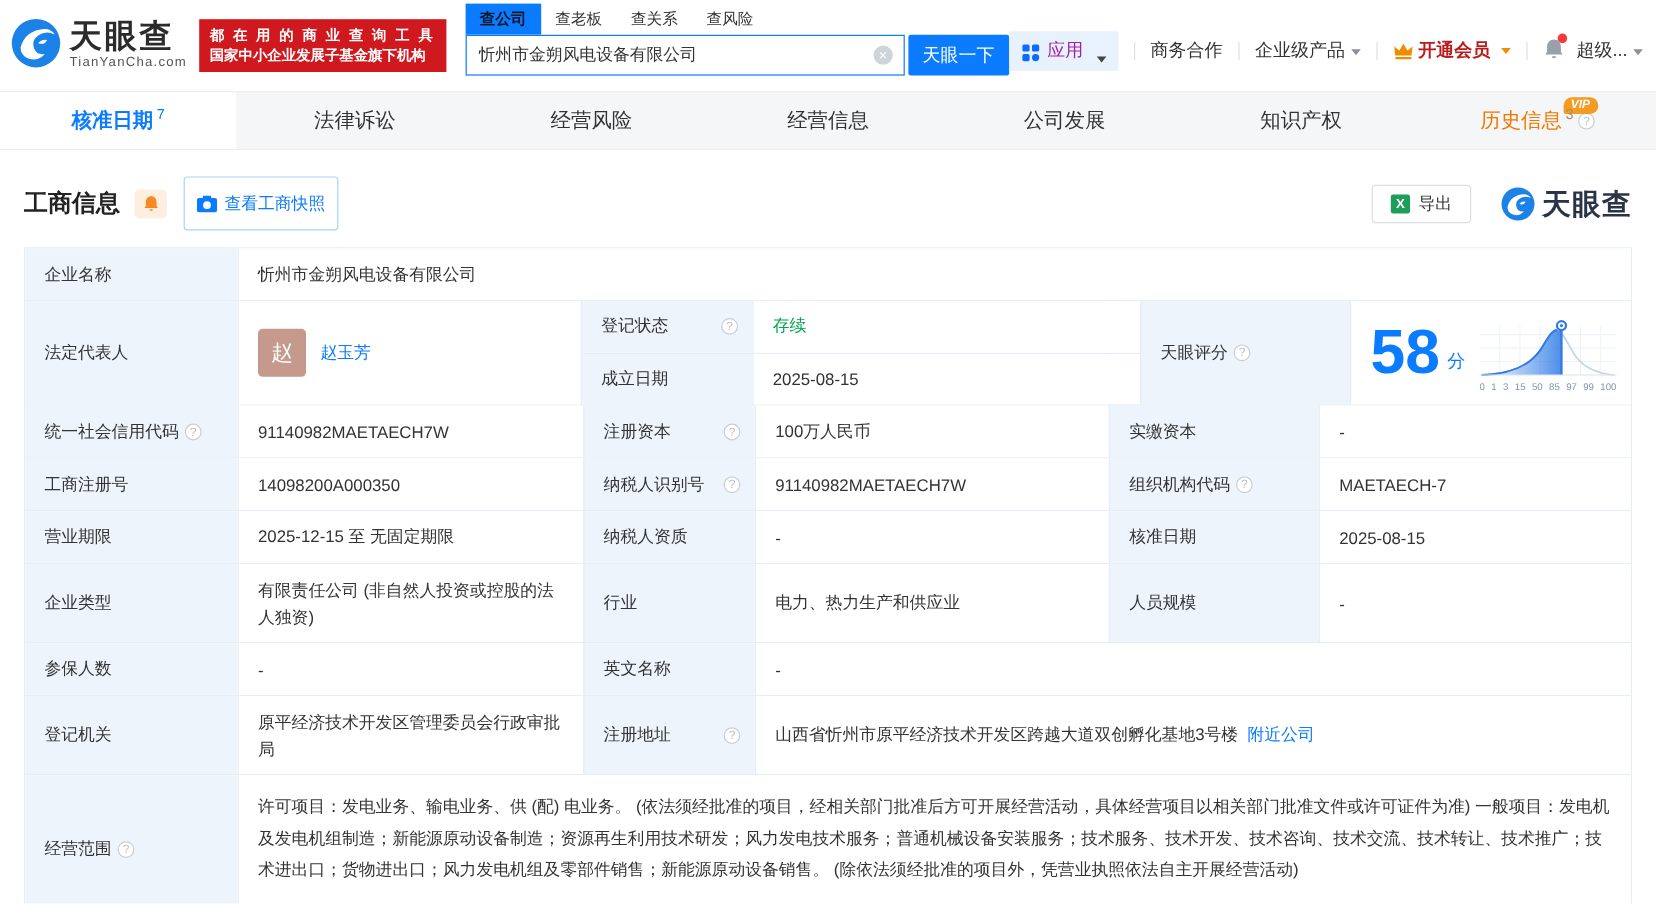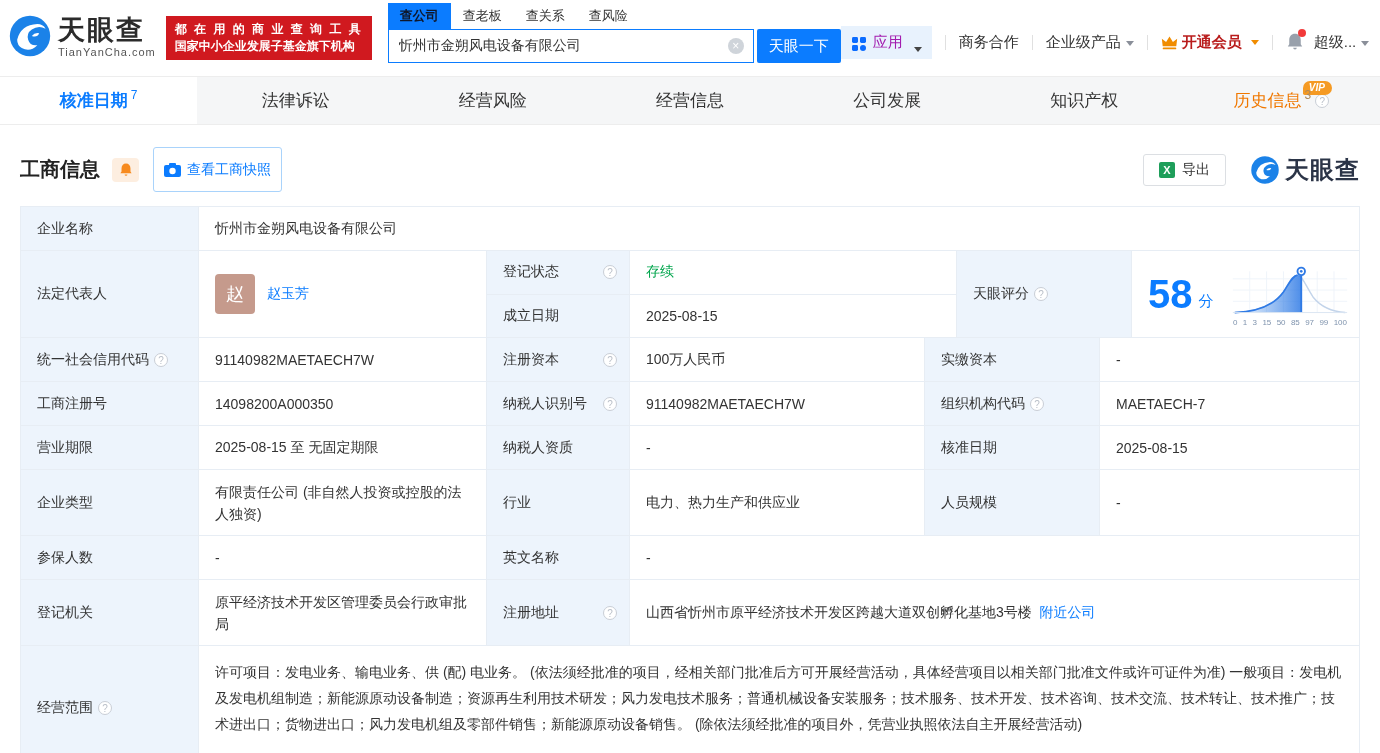--- a/index.html
+++ b/index.html
@@ -88,21 +88,21 @@
   .blue-link { color:#0b7cff; cursor:pointer; text-decoration:none; }
   .avatar { width:40px; height:40px; border-radius:4px; background:#c59a8c; color:#fff; font-size:18px;
     display:flex; align-items:center; justify-content:center; margin-right:12px; flex:none; }
   .r2-mid { width:470px; display:flex; flex-direction:column; }
   .r2-sub { display:flex; flex:1; border-bottom:1px solid #e7edf4; }
   .r2-sub:last-child { border-bottom:none; }
   .r2-sub .lbl { border-left:1px solid #e7edf4; }
   .r2-right { flex:1; display:flex; }
   .r2-right .lbl { border-left:1px solid #e7edf4; }
   .score-cell { gap:10px; padding:6px 10px 6px 16px; }
-  .score-num { font-size:40px; font-weight:bold; color:#0b7cff; line-height:44px; }
+  .score-num { font-size:52px; font-weight:bold; color:#0b7cff; line-height:44px; }
   .score-unit { font-size:15px; color:#0b7cff; margin:14px 0 0 -4px; }
   .mini-chart { margin-left:auto; display:flex; flex-direction:column; align-items:stretch; }
   .axis { display:flex; justify-content:space-between; font-size:8px; color:#7f93ad; padding:0 2px; margin-top:-2px; }
   .scope-val { display:block; line-height:26px; padding:13px 16px; }
   .v-sep { border-left:1px solid #e7edf4; }
 </style>
 </head>
 <body>
 
 <header class="topbar">
@@ -348,21 +348,21 @@
           <span>组织机构代码</span>
           <span class="q">?</span>
         </div>
       <div class="val c-v3 v-sep">MAETAECH-7</div>
     </div>
 
     <div class="trow h44">
       <div class="lbl c-l1">
           <span>营业期限</span>
         </div>
-      <div class="val c-v1 v-sep">2025-08-15 至 无固定期限</div>
+      <div class="val c-v1 v-sep">2025-12-15 至 无固定期限</div>
       <div class="lbl c-l2 v-sep">
           <span>纳税人资质</span>
         </div>
       <div class="val c-v2 v-sep">-</div>
       <div class="lbl c-l3 v-sep">
           <span>核准日期</span>
         </div>
       <div class="val c-v3 v-sep">2025-08-15</div>
     </div>
 

